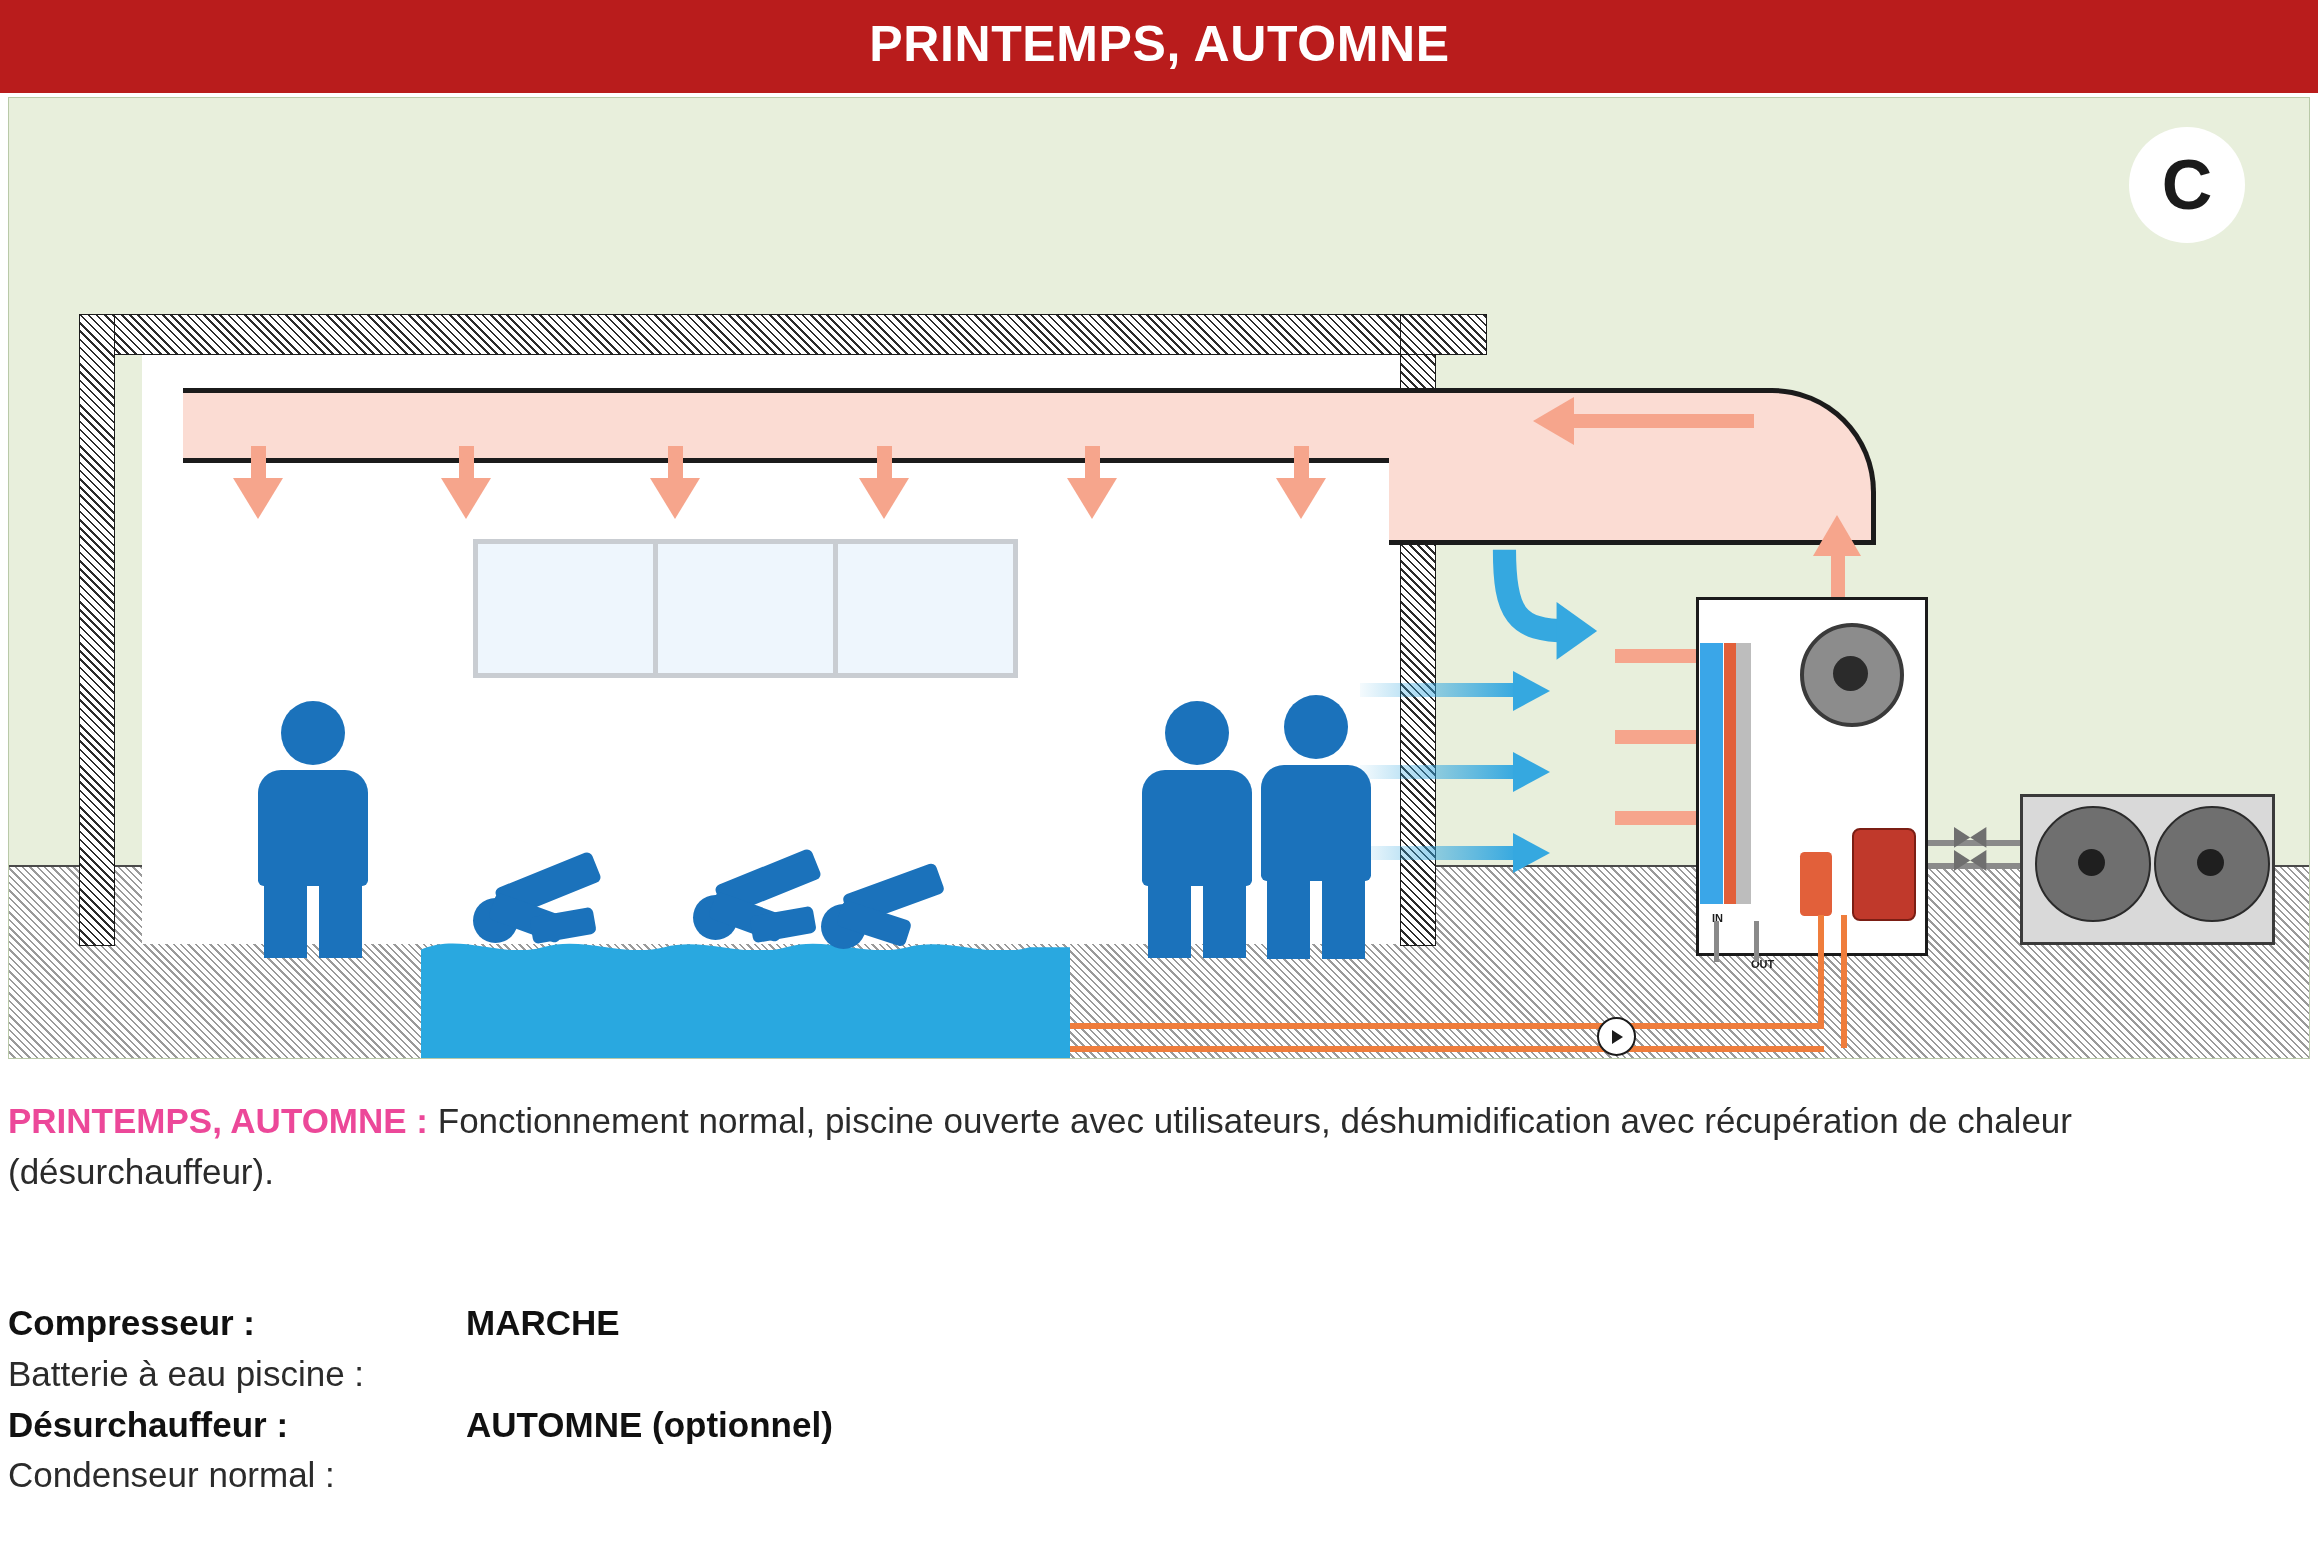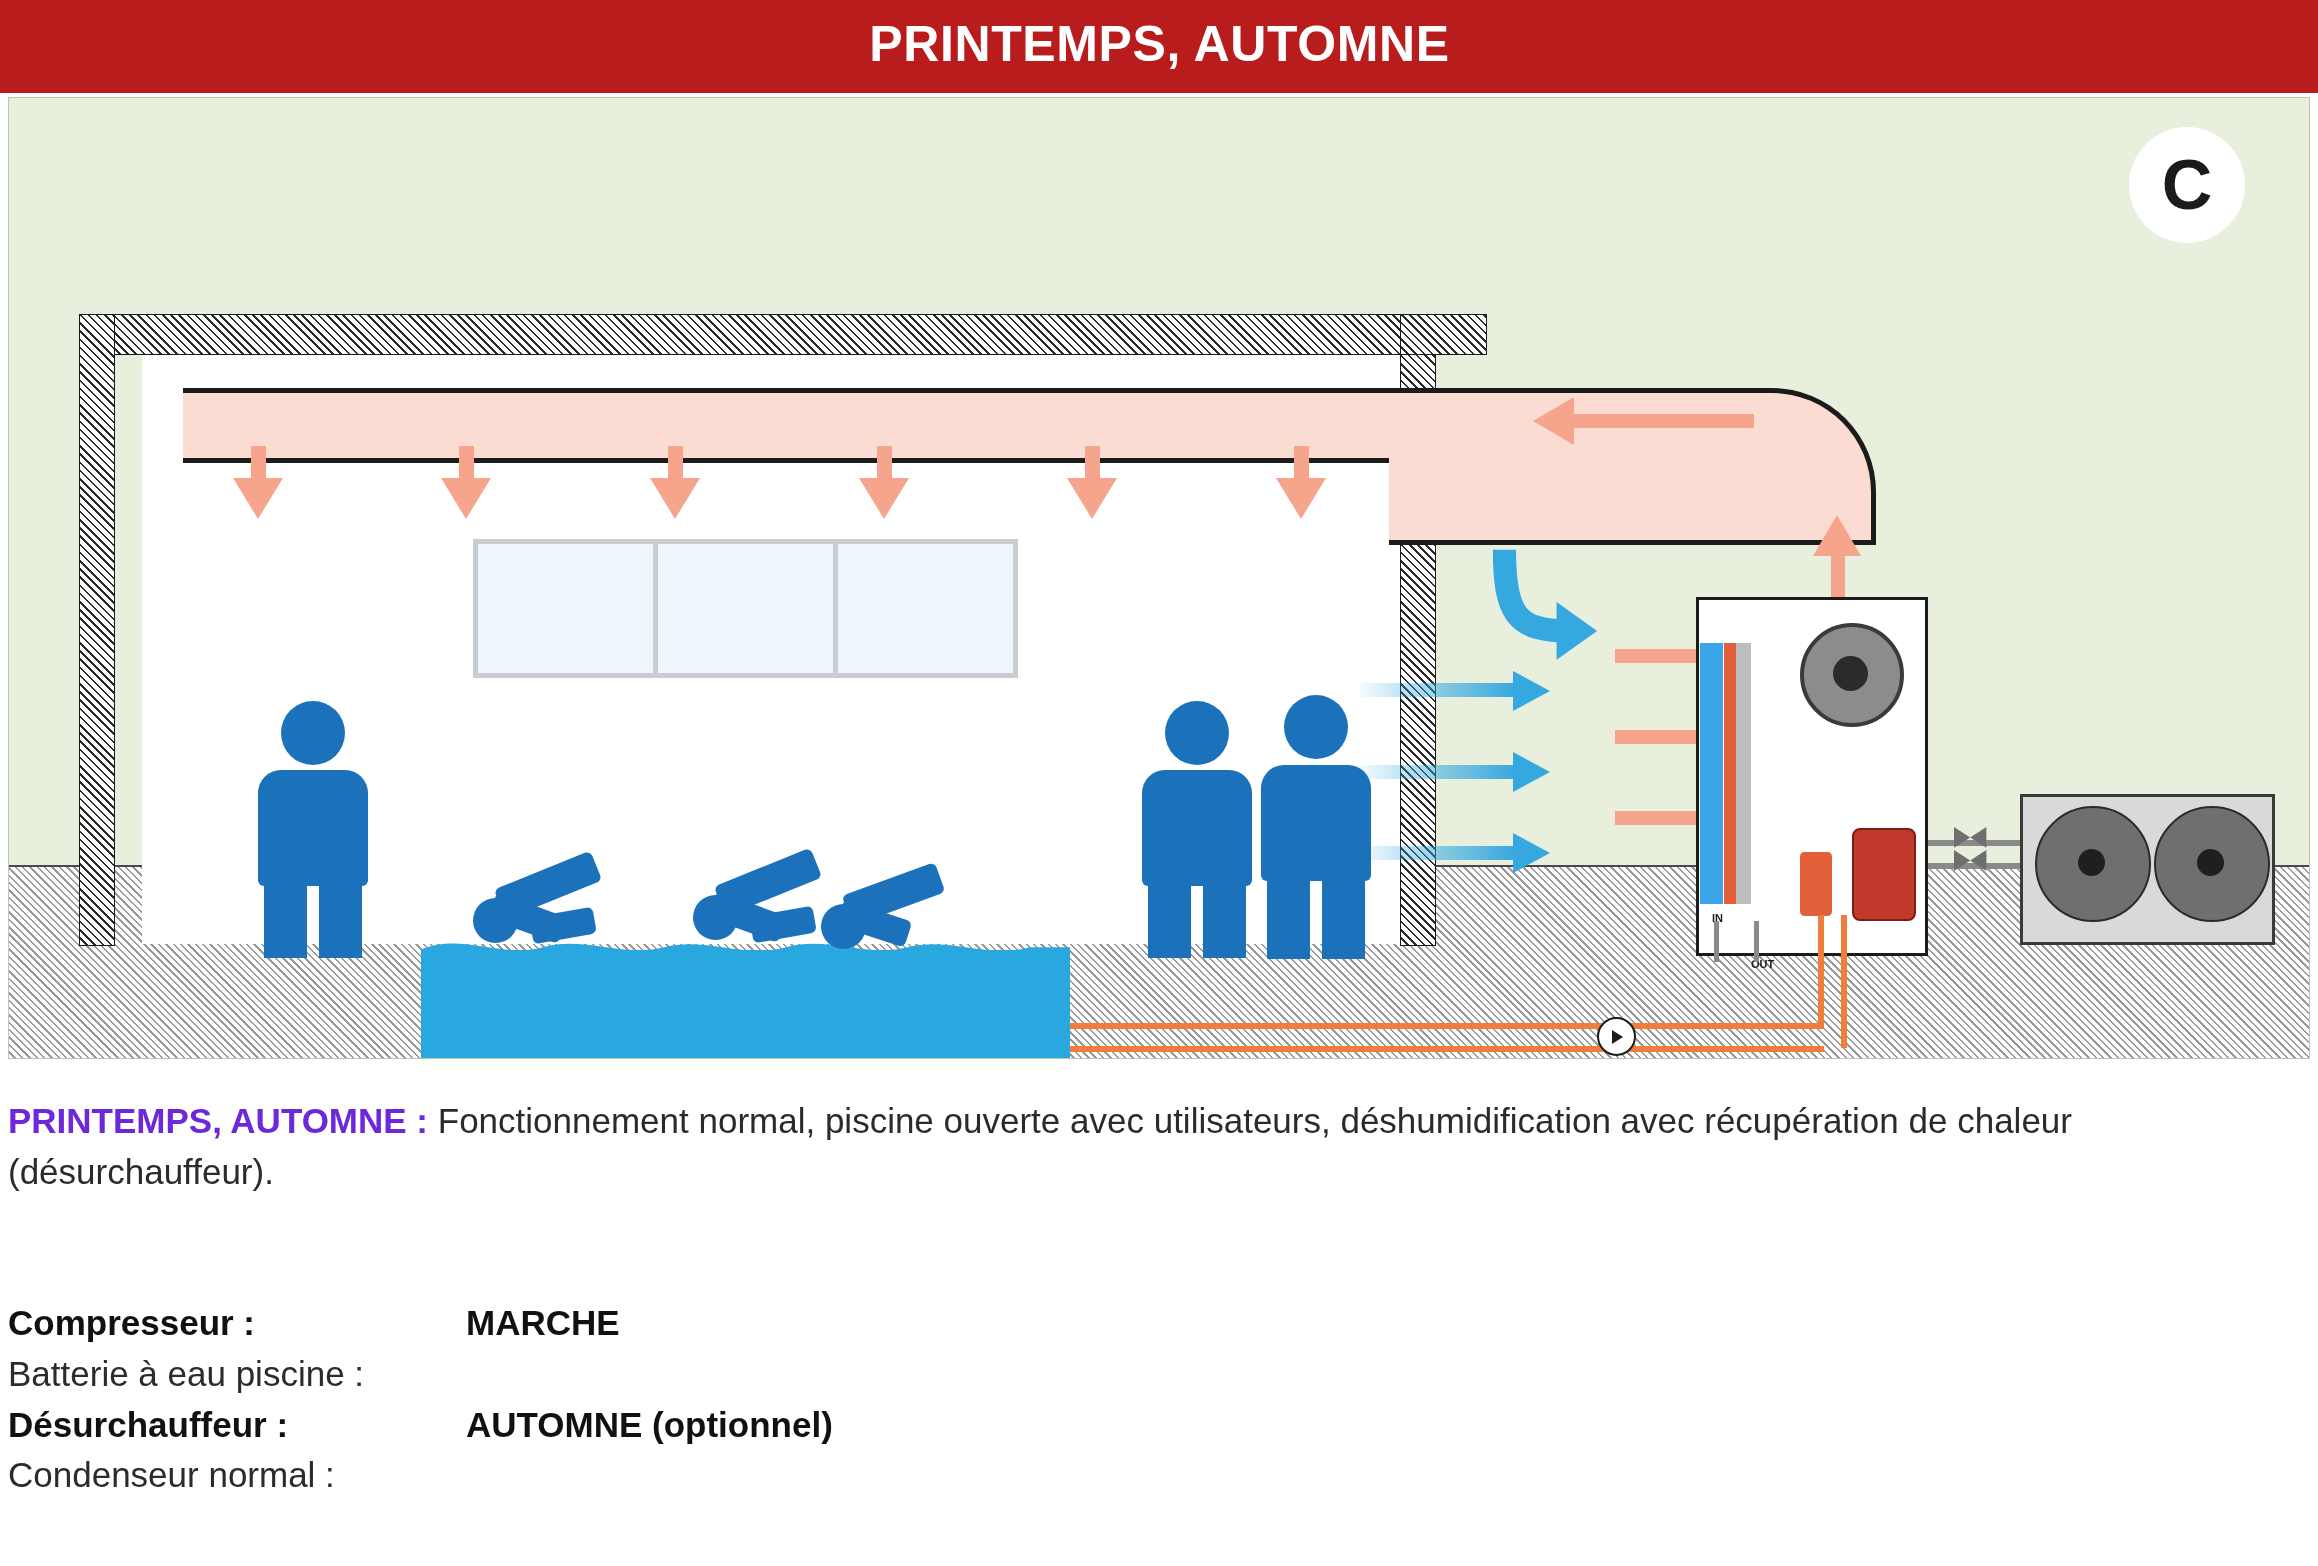--- a/index.html
+++ b/index.html
@@ -106,21 +106,21 @@
   .pipe-gray{position:absolute;background:#8a8a8a;}
   .pipe-circle{position:absolute;width:35px;height:35px;border-radius:50%;background:#ffffff;
                border:2.3px solid #1b1b1b;display:flex;align-items:center;justify-content:center;}
   .pipe-circle:after{content:"";width:0;height:0;border-top:7.5px solid transparent;
                border-bottom:7.5px solid transparent;border-left:11.6px solid #1b1b1b;margin-left:2.9px;}
 
   .inout{position:absolute;font-size:11px;font-weight:bold;color:#1b1b1b;}
 
   
   .caption{position:absolute;left:8px;top:1096px;width:2261px;font-size:35px;color:#2b2b2b;line-height:1.45;}
-  .caption b{font-weight:bold;color:#6d28d9;}
+  .caption b{font-weight:bold;color:#ec4899;}
 
   
   .status{position:absolute;left:8px;top:1298px;width:1391px;}
   .status .row{display:flex;align-items:flex-end;font-size:35px;color:#2b2b2b;line-height:1.45;}
   .status .lbl{width:458px;}
   .status .val{}
   .status .bold{font-weight:bold;color:#111;}
 </style>
 </head>
 <body>

